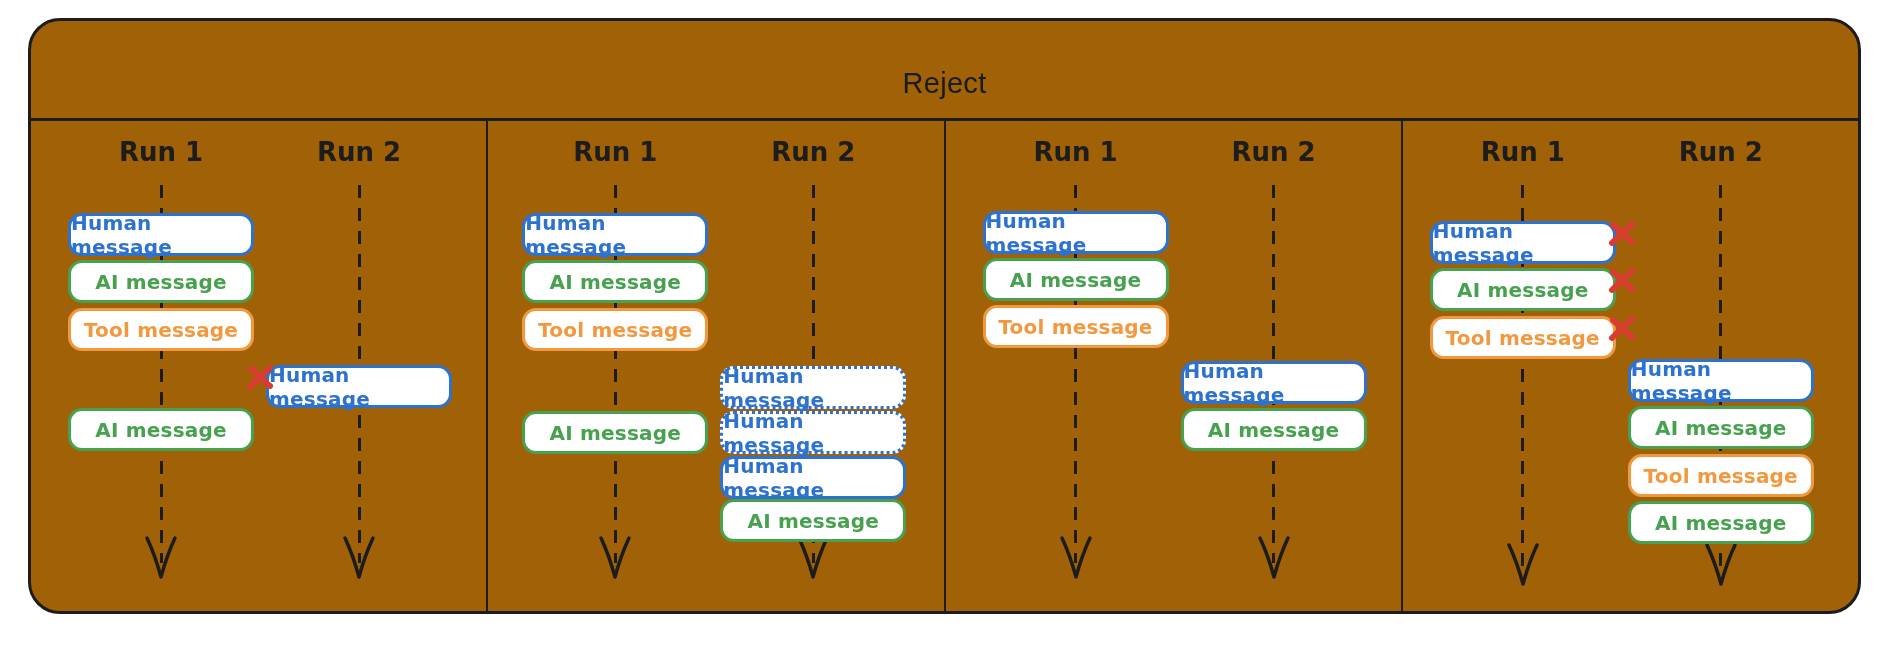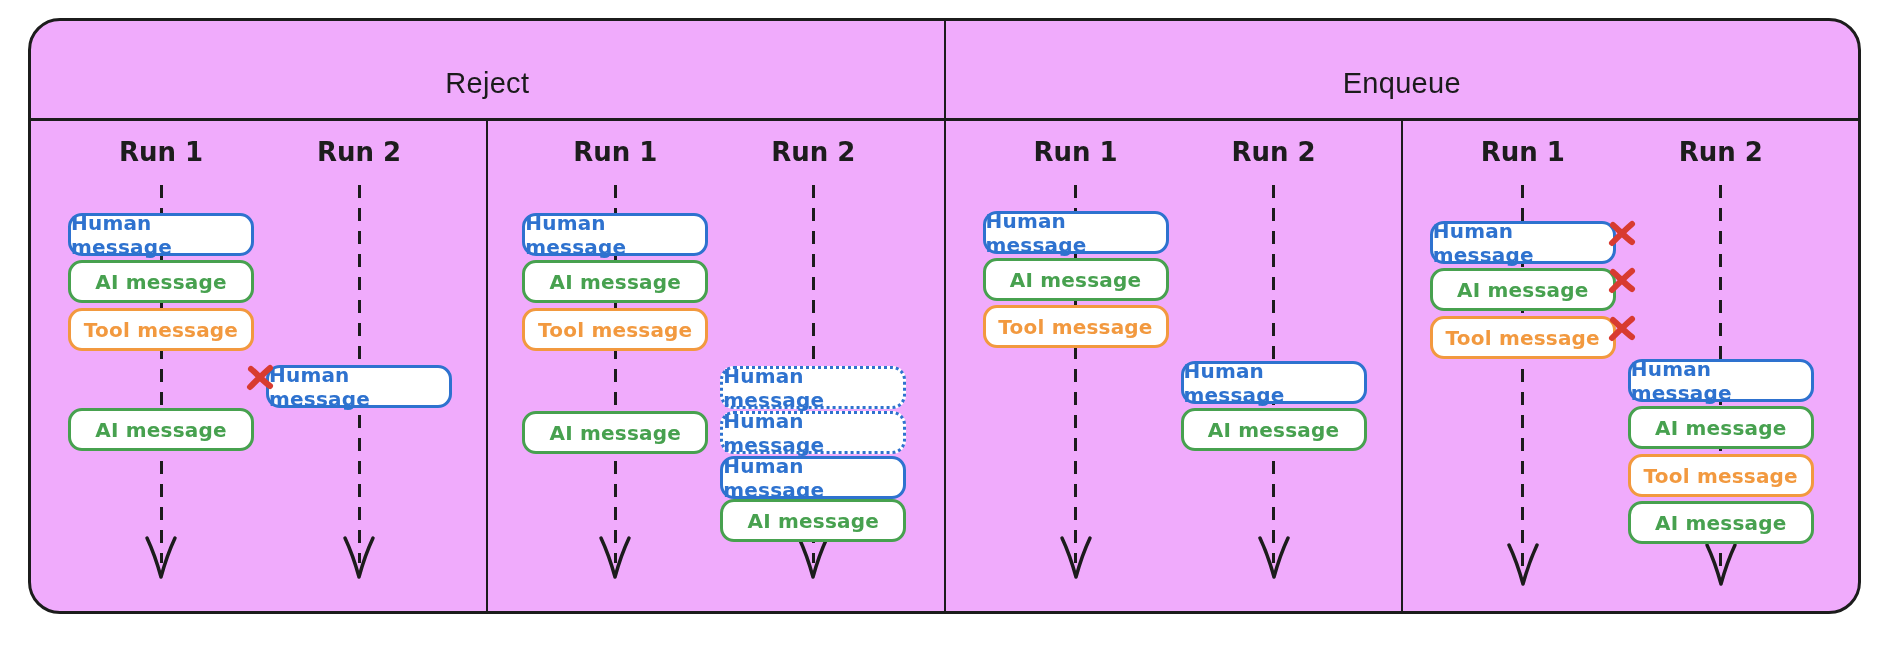--- a/index.html
+++ b/index.html
@@ -3,21 +3,21 @@
 <meta charset="utf-8">
 <style>
   html,body{margin:0;padding:0;}
   body{
     width:1886px;height:648px;position:relative;background:#ffffff;
     font-family:"Liberation Sans",sans-serif;overflow:hidden;
   }
   .frame{
     position:absolute;left:28px;top:18px;width:1833px;height:596px;
     border:3.5px solid #1c1c1c;border-radius:32px;box-sizing:border-box;
-    overflow:hidden;background:#f0abfc;
+    overflow:hidden;background:#a16207;
   }
   .hrow{display:flex;height:97px;border-bottom:3.5px solid #1c1c1c;}
   .hcell{
     flex:1;display:flex;align-items:center;justify-content:center;
     padding-top:28px;font-size:29px;color:#1b1b1b;letter-spacing:.3px;
     font-family:"Liberation Sans",sans-serif;
   }
   .hcell:not(:last-child){border-right:2.5px solid #1c1c1c;}
   .brow{display:flex;height:492px;}
   .pbody{flex:1;position:relative;}
@@ -43,21 +43,20 @@
   .xmark.left{left:-24px;}
   .xmark.right{right:-24px;}
   .arrowhead{position:absolute;left:81px;z-index:0;}
 </style>
 </head>
 <body>
 
 <div class="frame">
   <div class="hrow" id="hrow">
       <div class="hcell">Reject</div>
-      <div class="hcell">Enqueue</div>
     </div>
   <div class="brow" id="brow">
       <div class="pbody">
         <div class="run" style="left: 30px;">
           <div class="runlabel">Run 1</div>
           <div class="dashline" style="height: 378px;"></div>
           <div class="arrowhead" style="top: 412px;"><svg width="38" height="48" viewBox="0 0 38 48">
               <path d="M5 5 Q 13 22 19 44 Q 25 22 33 5" fill="none" stroke="#1c1c1c" stroke-width="3.5" stroke-linecap="round" stroke-linejoin="round"></path>
             </svg></div>
           <div class="msgbox" style="top: 92px; border-color: rgb(46, 114, 207); color: rgb(46, 114, 207);">

